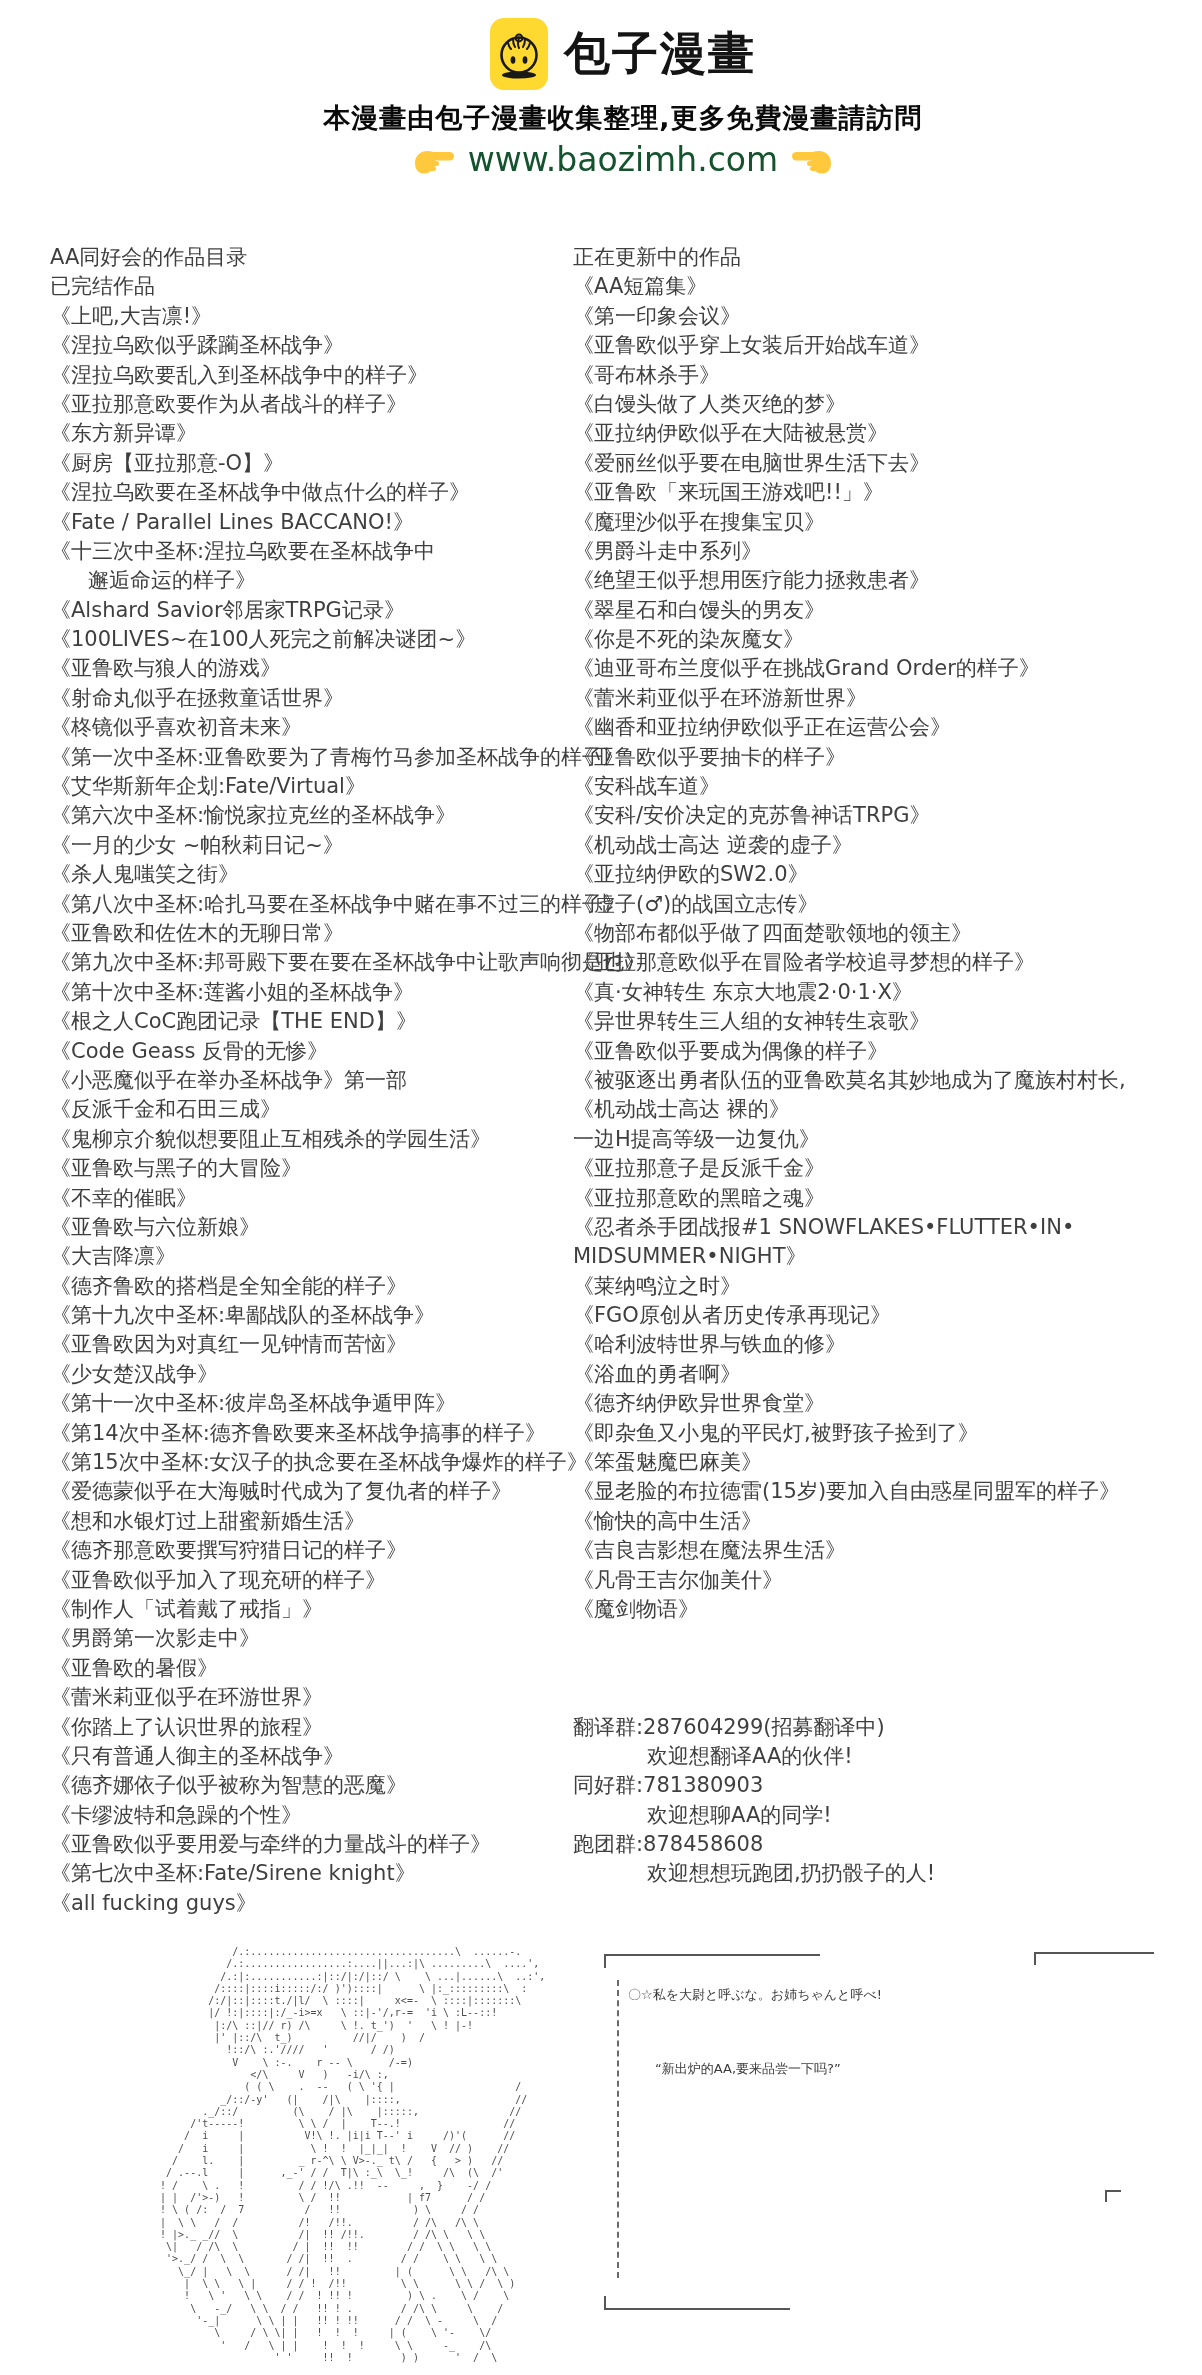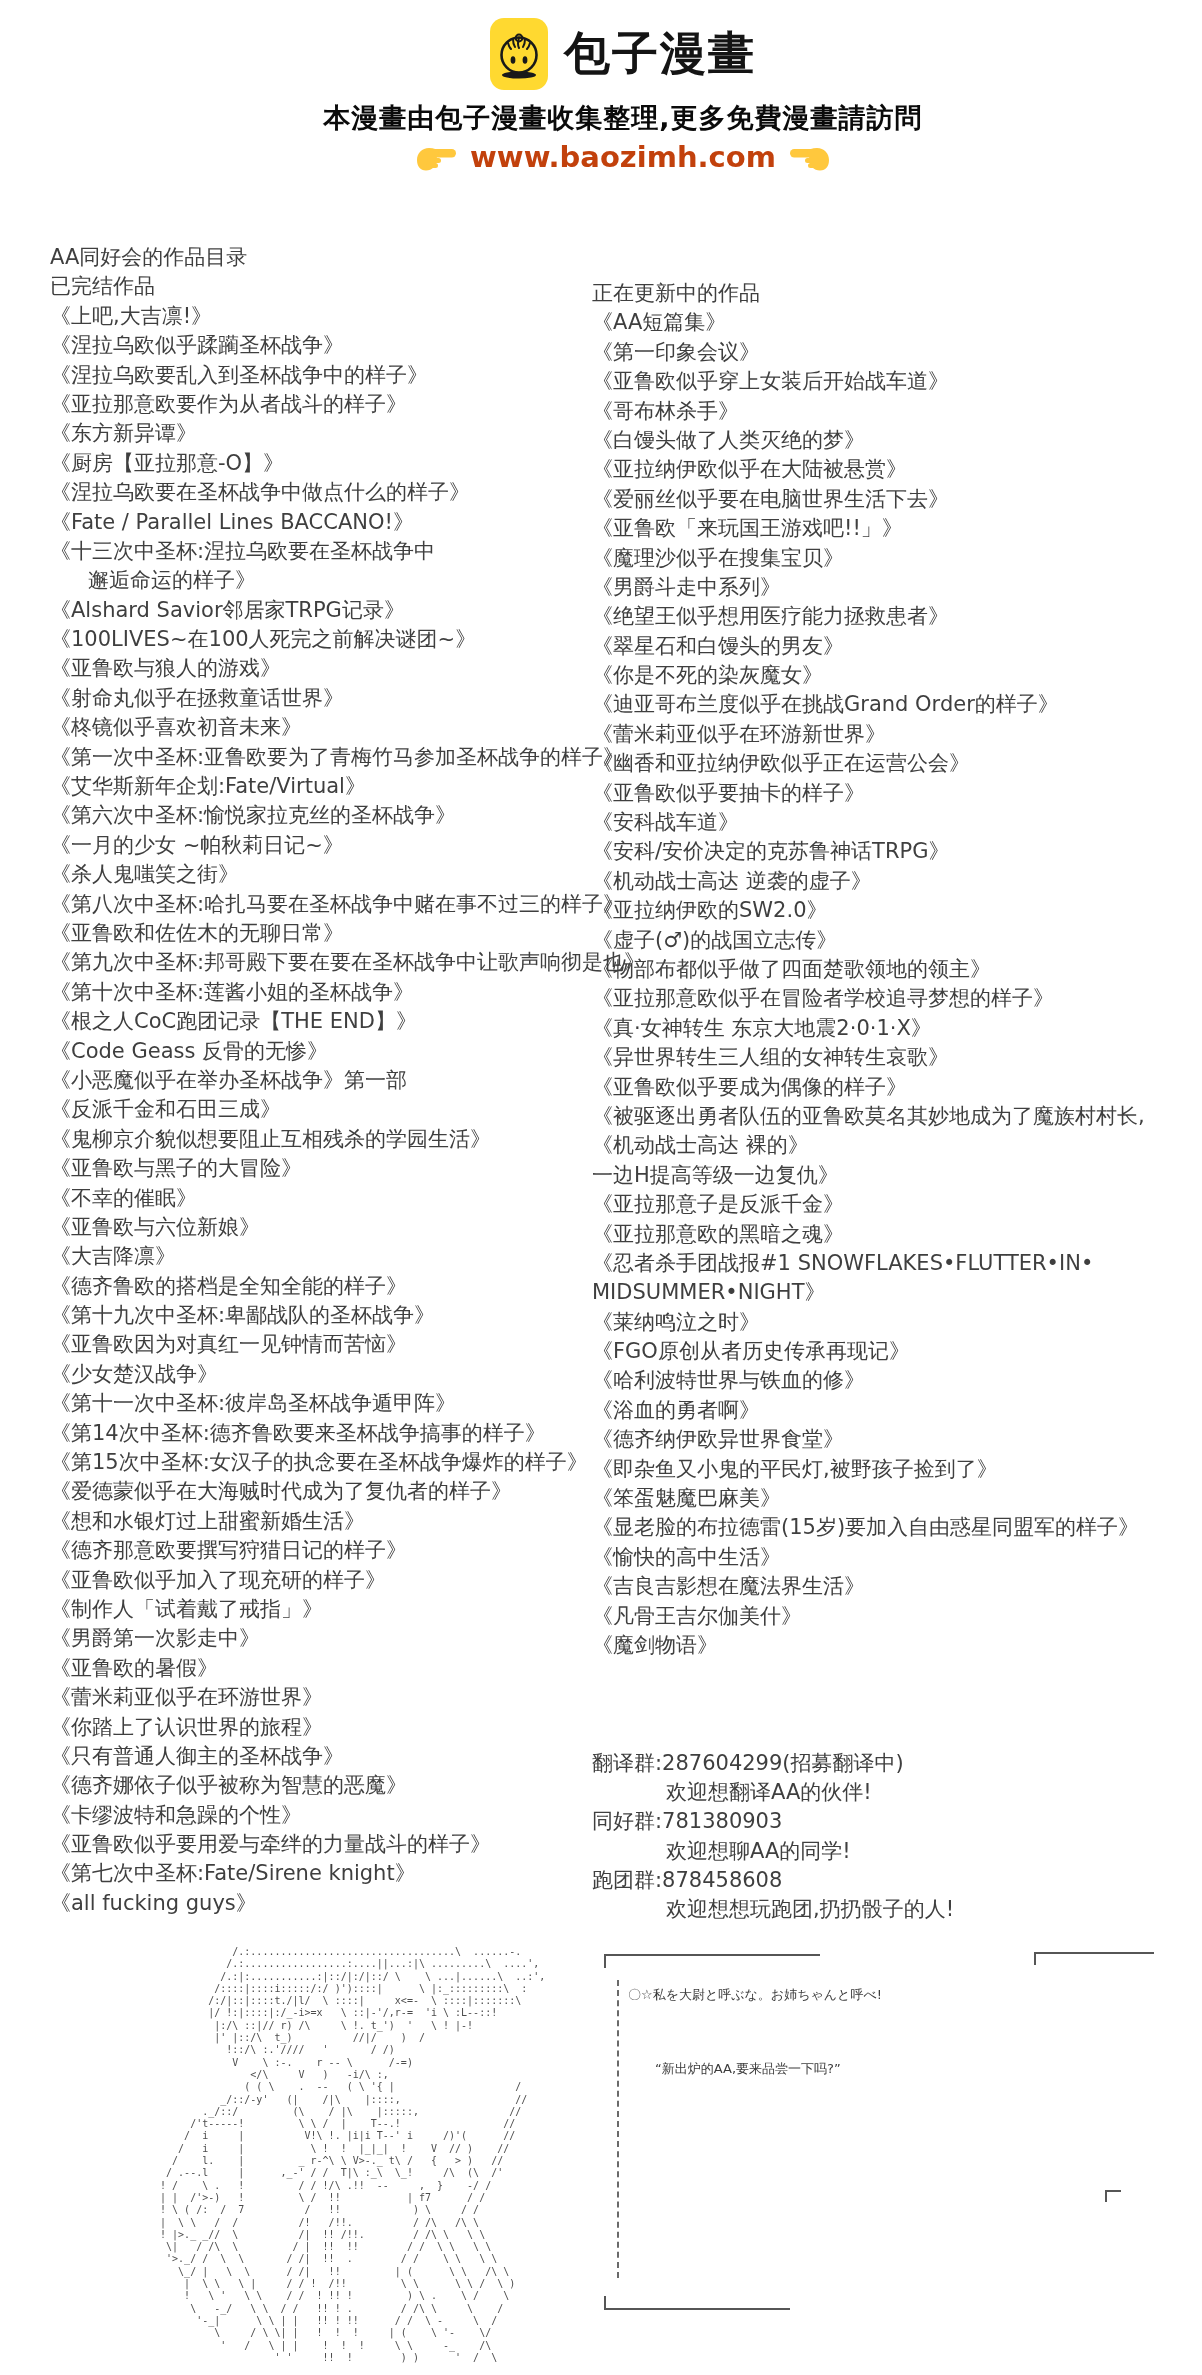--- a/index.html
+++ b/index.html
@@ -11,25 +11,25 @@
     position:relative;
     overflow:hidden;
   }
   .page{position:absolute;inset:0;padding-left:27px;}
   
   header{position:absolute;top:0;left:0;width:100%;text-align:center;transform:translateX(22px);}
   .brand-row{display:flex;justify-content:center;align-items:center;gap:16px;padding-top:16px;height:76px;}
   .brand-title{font-size:46px;font-weight:bold;color:#141414;letter-spacing:2px;}
   .subtitle{margin-top:8px;font-size:27px;font-weight:bold;color:#0a0a0a;letter-spacing:1px;}
   .url-row{margin-top:4px;display:flex;justify-content:center;align-items:center;gap:12px;}
-  .url{font-size:29px;font-weight:bold;color:#c2410c;}
+  .url{font-size:33px;font-weight:normal;color:#14532d;}
   
   .col{position:absolute;top:243px;}
   .col-left{left:50px;width:545px;}
-  .col-right{left:592px;width:590px;margin-top:36px;}
+  .col-right{left:573px;width:590px;}
   .line{font-size:21px;height:29.4px;line-height:29.4px;white-space:nowrap;}
   .line.wrap{padding-left:38px;}
   .line.qq{padding-left:74px;}
   
   .footer{position:absolute;left:0;top:1940px;width:1202px;height:435px;}
   .aa{
     position:absolute;left:148px;top:6px;margin:0;
     font-family:"DejaVu Sans Mono",monospace;
     font-size:10px;line-height:12.3px;color:#4c4c4c;
     white-space:pre;

